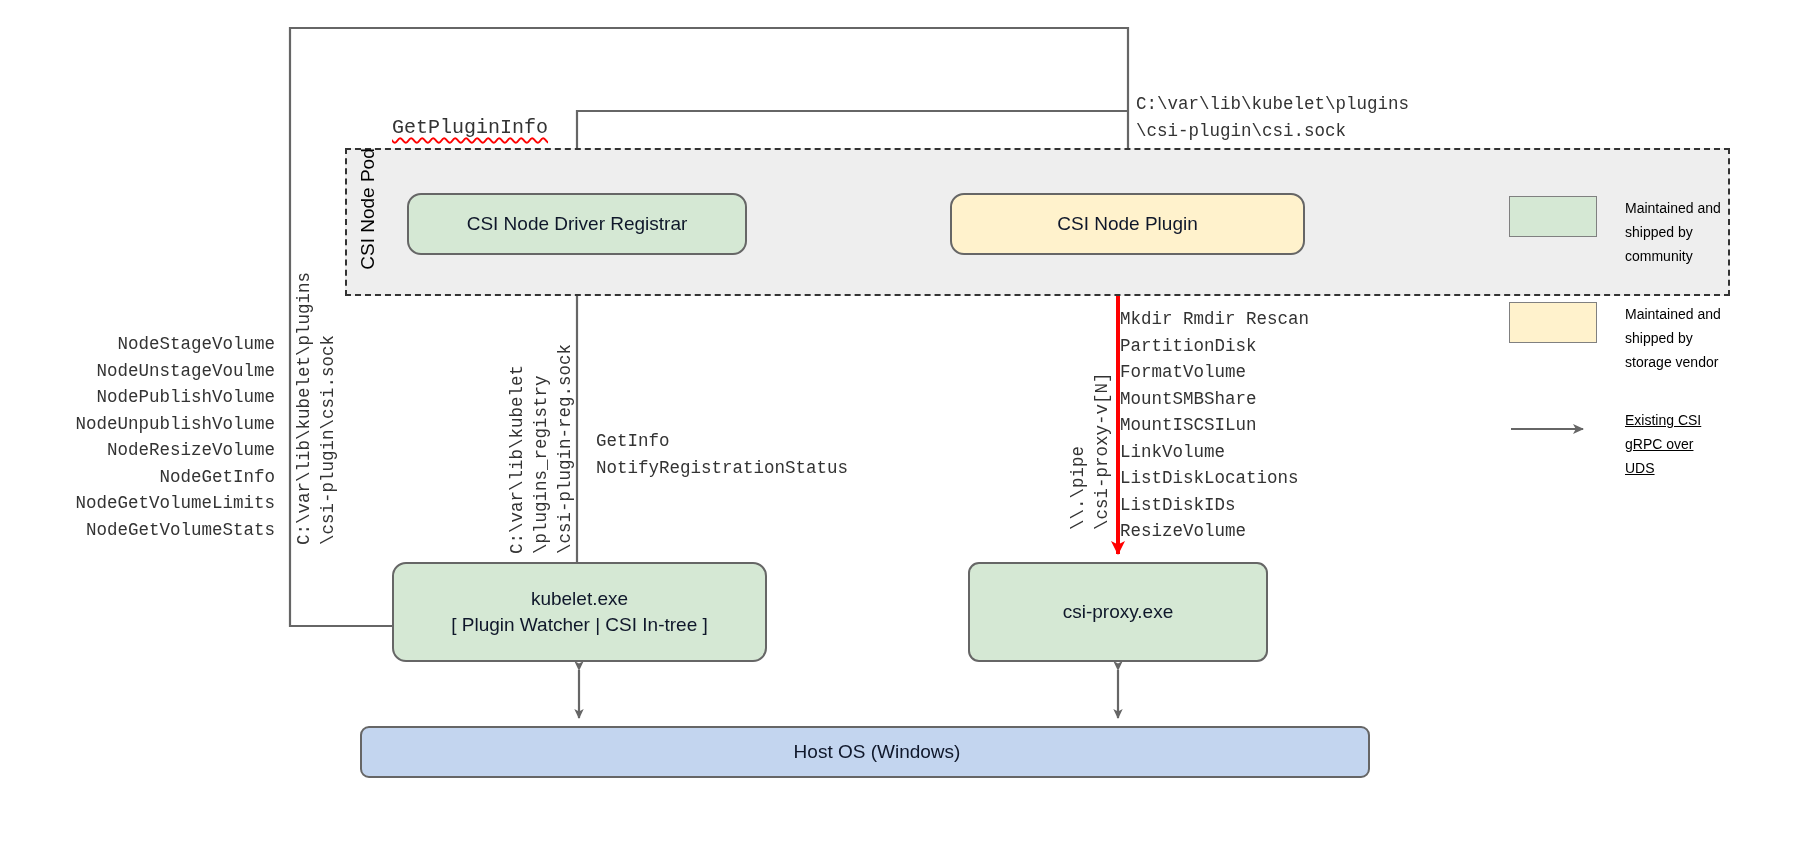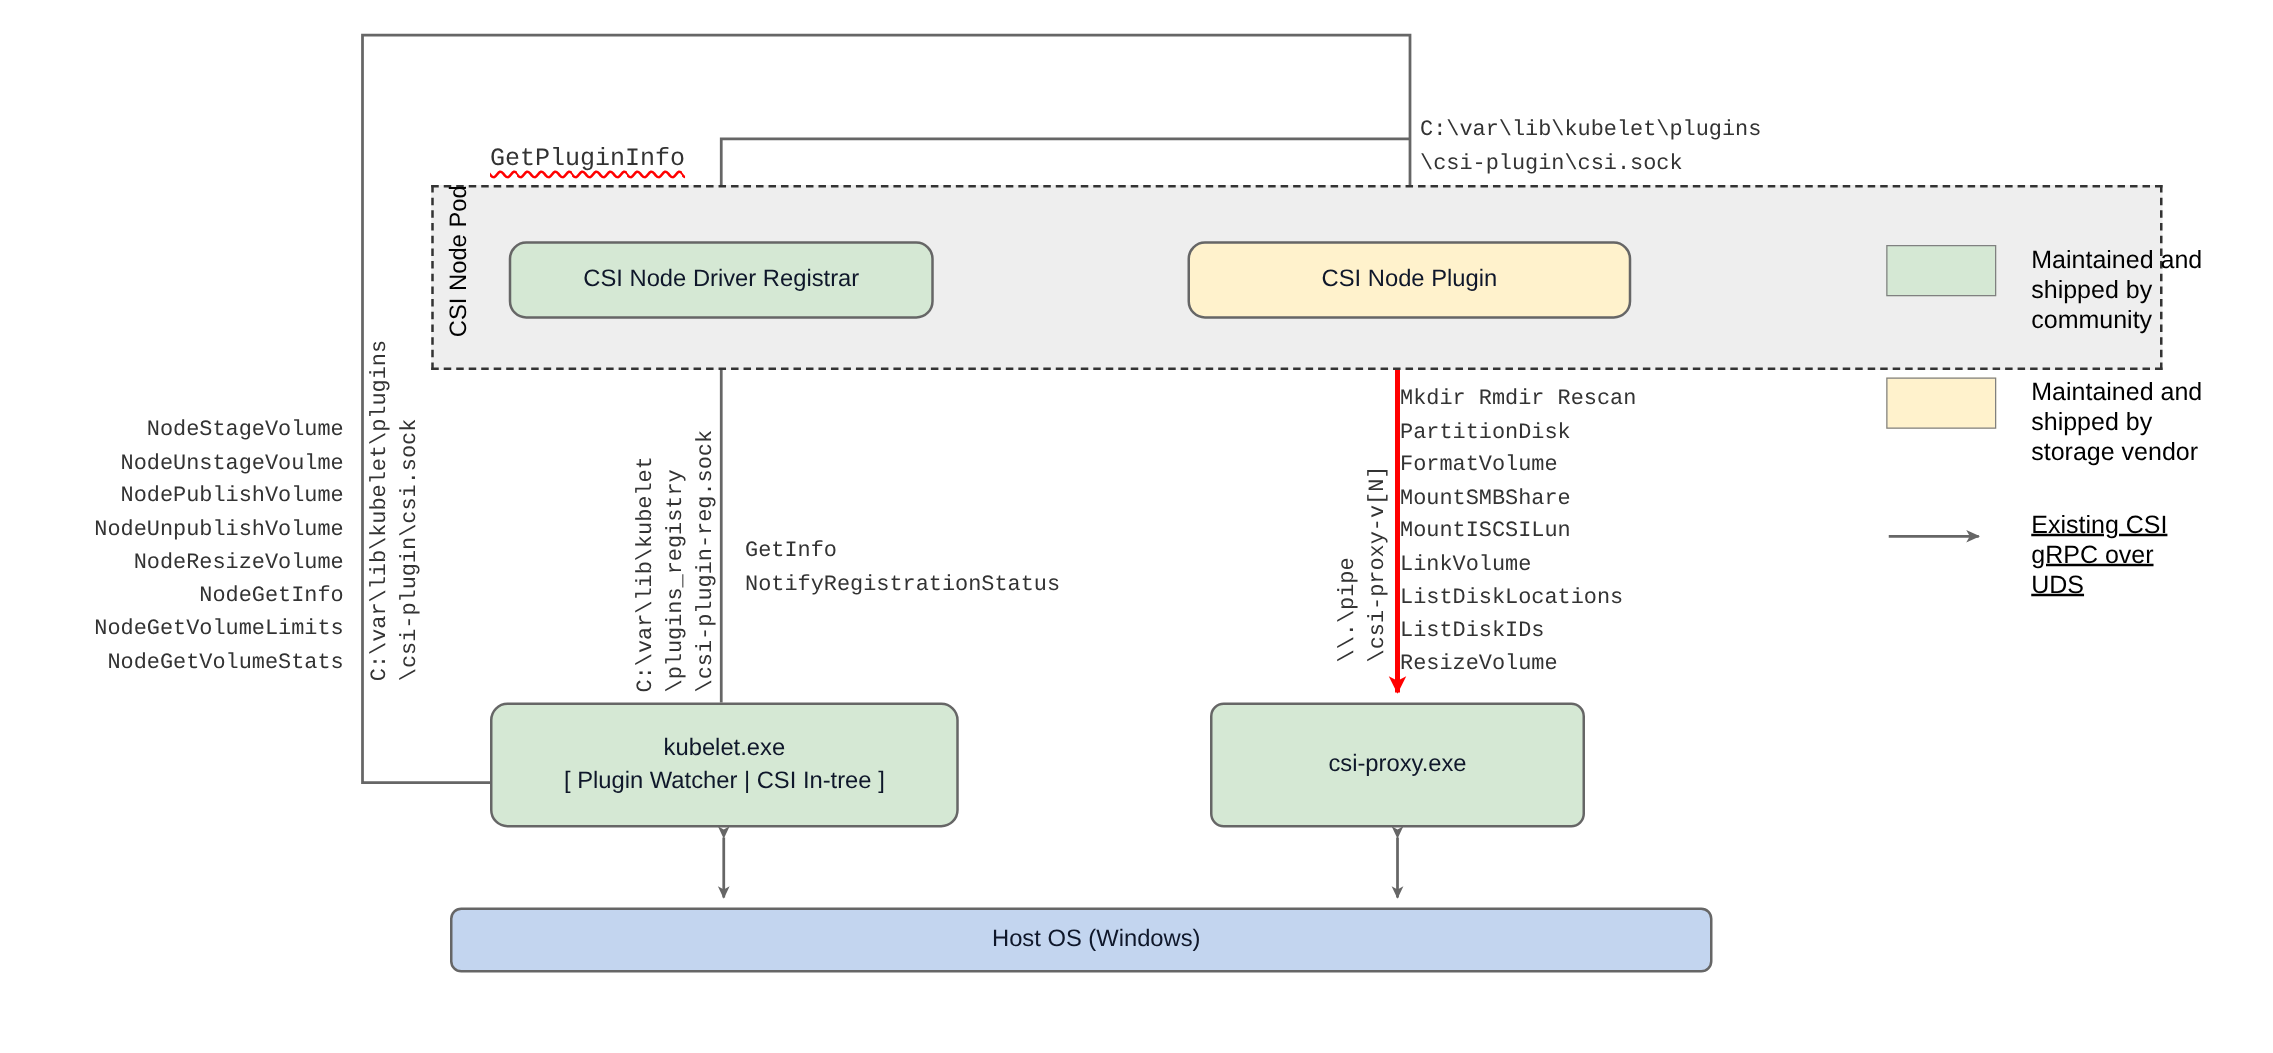--- a/index.html
+++ b/index.html
@@ -131,21 +131,21 @@
   .sw-green  { background: #d5e8d4; }
   .sw-yellow { background: #fff2cc; }
   .legend-arrow-wrap {
     width: 88px; height: 41px;
     flex: 0 0 auto;
     margin-right: 28px;
     display: flex;
     align-items: center;
   }
   .legend-text {
-    font-size: 20px;
+    font-size: 14px;
     line-height: 24px;
     color: #000;
     padding-top: 0px;
   }
   #legend-row-grey  { margin-top: 10px; text-decoration: underline; }
   #legend-row-red   { margin-top: 32px; }
 </style>
 </head>
 <body>
 

